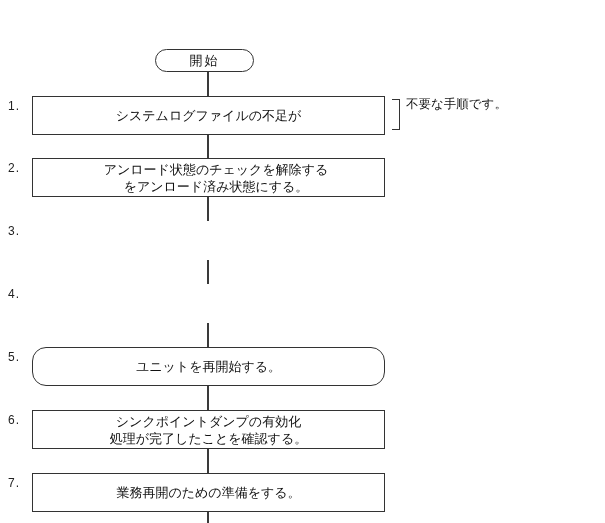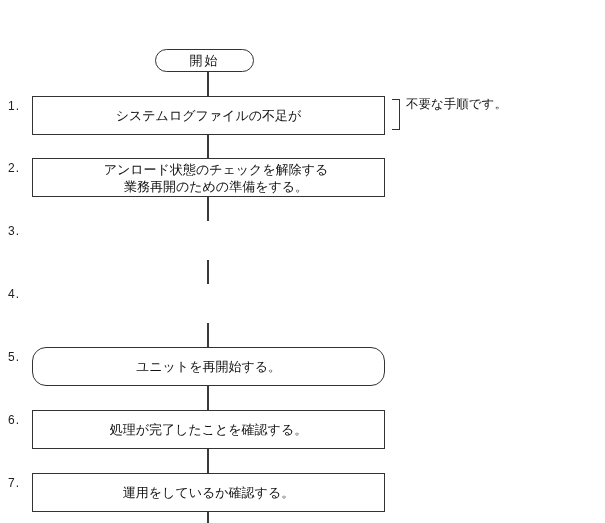--- a/index.html
+++ b/index.html
@@ -65,30 +65,31 @@
   <div class="step-num" style="top:243px;">4.</div>
   <div class="step-num" style="top:306px;">5.</div>
   <div class="step-num" style="top:369px;">6.</div>
   <div class="step-num" style="top:432px;">7.</div>
 
   <div class="step-box" style="top:52px;">
     <span>システムログファイルの不足が</span>
   </div>
   <div class="step-box" style="top:114px;padding-left:15px;">
     <span>アンロード状態のチェックを解除する</span>
-    <span>業務再開のための準備をする。</span>
+    <span>をアンロード済み状態にする。</span>
   </div>
   <div class="step-box" style="top:303px;border-radius:14px;">
     <span>ユニットを再開始する。</span>
   </div>
   <div class="step-box" style="top:366px;">
+    <span>シンクポイントダンプの有効化</span>
     <span>処理が完了したことを確認する。</span>
   </div>
   <div class="step-box" style="top:429px;">
-    <span>運用をしているか確認する。</span>
+    <span>業務再開のための準備をする。</span>
   </div>
 
   <div class="bracket"></div>
   <div class="annotation">
     <span>不要な手順です。</span>
   </div>
 
   <div class="terminal end">
     <span>終了</span>
   </div>

